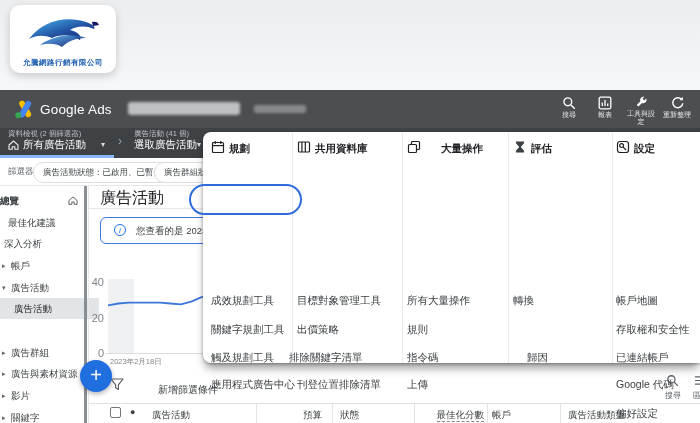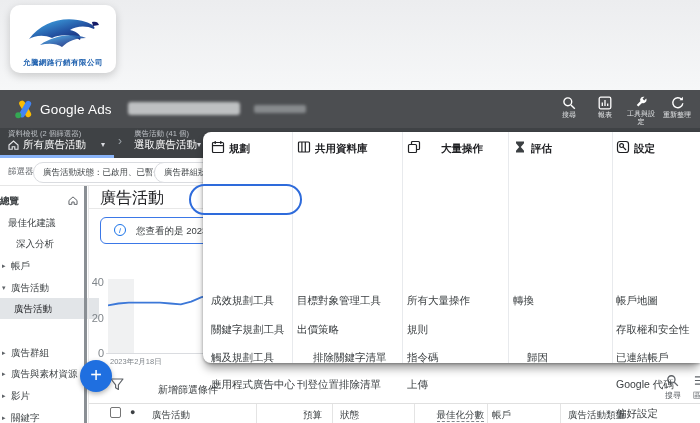--- a/index.html
+++ b/index.html
@@ -157,21 +157,21 @@
   <div class="abs chip nowrap" style="left:154px;">廣告群組狀態</div>
 
   <div class="abs sidebar"></div>
   <div class="abs sb-row nowrap" style="top:190px;padding-left:0;font-weight:bold;">
     <span>總覽</span>
     <svg class="abs" style="left:68px;top:6px;" width="10" height="9" viewBox="0 0 11 10">
       <path d="M1 5 5.5 1 10 5 V9.3 H6.8 V6.7 H4.2 V9.3 H1z" fill="none" stroke="#5f6368" stroke-width="1.1"></path>
     </svg>
   </div>
   <div class="abs sb-row nowrap" style="top:212px;padding-left:8px;"><span>最佳化建議</span></div>
-  <div class="abs sb-row nowrap" style="top:233px;padding-left:16px;"><span>深入分析</span></div>
+  <div class="abs sb-row nowrap" style="top:233px;padding-left:4px;"><span>深入分析</span></div>
   <div class="abs sb-row nowrap" style="top:255px;padding-left:11px;">
     <span class="sb-arrow">▸</span>
     <span>帳戶</span>
   </div>
   <div class="abs sb-row nowrap" style="top:277px;padding-left:11px;">
     <span class="sb-arrow">▾</span>
     <span>廣告活動</span>
   </div>
   <div class="abs sb-row sb-sel nowrap" style="top:298px;padding-left:14px;"><span>廣告活動</span></div>
   <div class="abs sb-row nowrap" style="top:342px;padding-left:11px;">
@@ -262,21 +262,21 @@
     <div class="m-item" style="left:8px;top:246px;">應用程式廣告中心</div>
 
     <svg class="m-icon" style="left:94px;" width="14" height="14" viewBox="0 0 14 14">
       <rect x="1.5" y="2" width="11" height="10" rx="1" fill="none" stroke="#202124" stroke-width="1.2"></rect>
       <line x1="4.9" y1="2" x2="4.9" y2="12" stroke="#202124" stroke-width="1.2"></line>
       <line x1="8.3" y1="2" x2="8.3" y2="12" stroke="#202124" stroke-width="1.2"></line>
     </svg>
     <div class="m-header nowrap" style="left:112px;">共用資料庫</div>
     <div class="m-item" style="left:94px;top:162px;">目標對象管理工具</div>
     <div class="m-item" style="left:94px;top:191px;">出價策略</div>
-    <div class="m-item" style="left:110px;top:219px;text-align:center;">排除關鍵字清單</div>
+    <div class="m-item" style="left:86px;top:219px;text-align:center;">排除關鍵字清單</div>
     <div class="m-item" style="left:94px;top:246px;">刊登位置排除清單</div>
 
     <svg class="m-icon" style="left:204px;" width="14" height="14" viewBox="0 0 14 14">
       <rect x="4.5" y="1.5" width="8" height="8" rx="1" fill="none" stroke="#202124" stroke-width="1.2"></rect>
       <rect x="1.5" y="4.5" width="8" height="8" rx="1" fill="#fff" stroke="#202124" stroke-width="1.2"></rect>
     </svg>
     <div class="m-header nowrap" style="left:238px;">大量操作</div>
     <div class="m-item" style="left:204px;top:162px;">所有大量操作</div>
     <div class="m-item" style="left:204px;top:191px;">規則</div>
     <div class="m-item" style="left:204px;top:219px;">指令碼</div>

